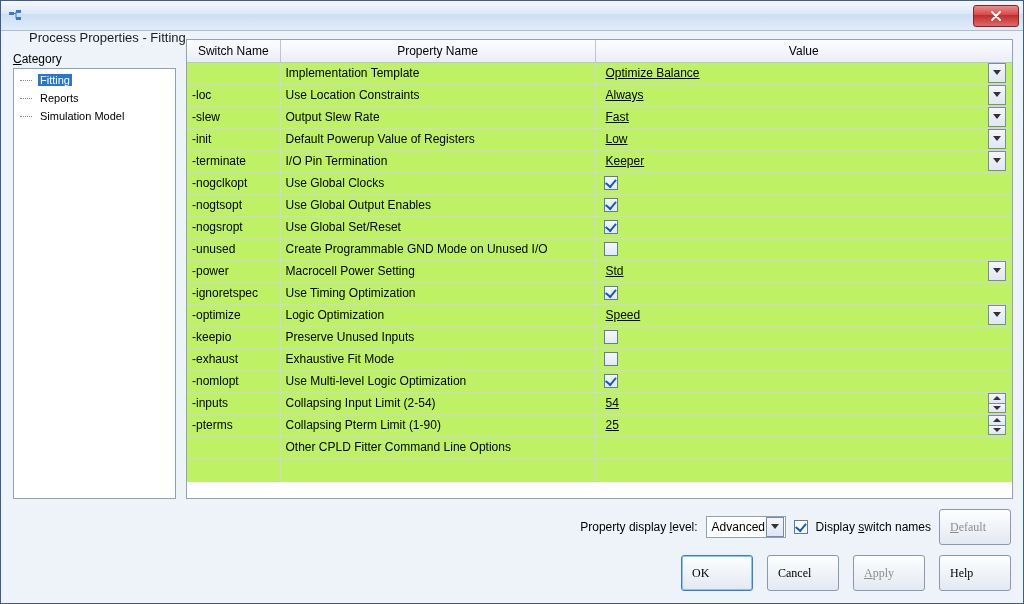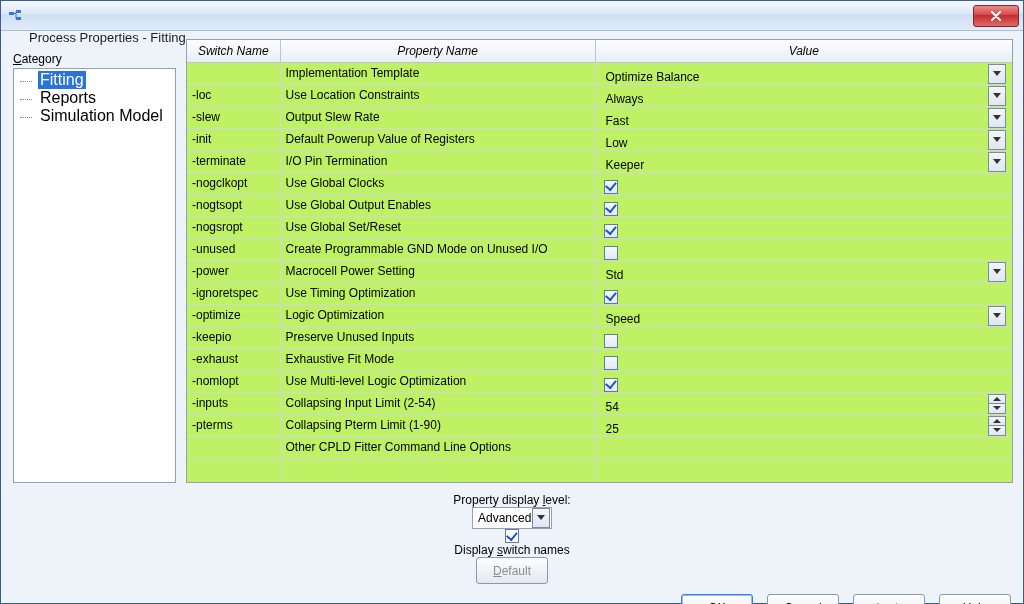--- a/index.html
+++ b/index.html
@@ -77,21 +77,21 @@
     flex: 1;
     border: 1px solid #8ea2bb;
     background: #fff;
     padding: 2px 0;
     overflow: auto;
   }
   .tree-item {
     display: flex; align-items: center;
     height: 18px;
     padding-left: 6px;
-    font-size: 16px;
+    font-size: 11px;
     cursor: default;
   }
   .tree-item .twig {
     color: #7a7a7a;
     width: 18px;
     font-family: monospace;
     white-space: pre;
   }
   .tree-item.selected .label-span {
     background: #2a74d8;
@@ -112,38 +112,37 @@
     table-layout: fixed;
   }
   table.props th {
     background: linear-gradient(#fdfdfe, #e8eef7);
     border: 1px solid #b9c6d7;
     border-top: none;
     font-weight: normal;
     font-size: 12px;
     height: 22px;
     text-align: center;
-    font-style: italic;
   }
   table.props th:first-child{border-left:none;}
   table.props th:last-child{border-right:none;}
   table.props td {
     border: 1px solid #cfd6df;
     border-left:none;
     height: 22px;
     padding: 0 5px;
     font-size: 12px;
     background:#bef264;
     vertical-align: middle;
   }
   table.props tr td:last-child{border-right:none;}
   table.props col.c1 { width: 93px; }
   table.props col.c2 { width: 315px; }
   .val-cell { position: relative; padding:0; }
-  .val-inner{ display:flex; align-items:flex-end; height:100%; }
+  .val-inner{ display:flex; align-items:center; height:100%;text-decoration:underline; }
   .val-text{ flex:1; padding:0 5px; }
   .dd-btn{
     width:18px; height:20px;
     border:1px solid #7a8aa1;
     background:linear-gradient(#f3f6fb,#dfe7f2);
     display:flex;align-items:center;justify-content:center;
     cursor:pointer;
     margin-right:1px;
   }
   .dd-btn svg{ fill:#333; }
@@ -175,23 +174,23 @@
     border-bottom:2px solid #1458c6;
     transform:rotate(-50deg) translate(1px,-1px);
   }
   .table-scroll{
     flex:1; overflow:auto;
   }
   .below-table{
     display:flex;
     align-items:center;
     justify-content:flex-end;
+    gap:8px;
     padding:10px 2px 6px 0;
     font-size:12px;
-    flex-direction:column;
   }
   .below-table .lbl u{text-decoration:underline;}
   .select-small{
     height:22px;
     border:1px solid #8ea2bb;
     background:#fff;
     display:flex;align-items:center;
     padding-left:5px;
     min-width:80px;
   }
@@ -210,28 +209,29 @@
     border-bottom:2px solid #1458c6;
     transform:rotate(-50deg) translate(1px,-1px);
   }
   .buttons-row{
     display:flex;
     justify-content:flex-end;
     gap:14px;
     padding:4px 2px 2px 0;
   }
   .btn{
-    min-width:72px;height:27px;
+    min-width:72px;height:36px;
     border:1px solid #8a99ad;
     background:linear-gradient(#fdfefe,#e3e9f2);
     border-radius:3px;
     font-size:12px;
-    display:flex;align-items:center;justify-content:center;
+    display:flex;align-items:center;justify-content:flex-start;
     cursor:pointer;
     padding:0 10px;
+    font-family:Liberation Serif, serif;
   }
   .btn.default{
     border:1px solid #3c7fd5;
     box-shadow:0 0 0 1px #8fc0f7 inset;
   }
   .btn.disabled{
     color:#8d8d8d;
     cursor:default;
   }
   .filler-row td{

